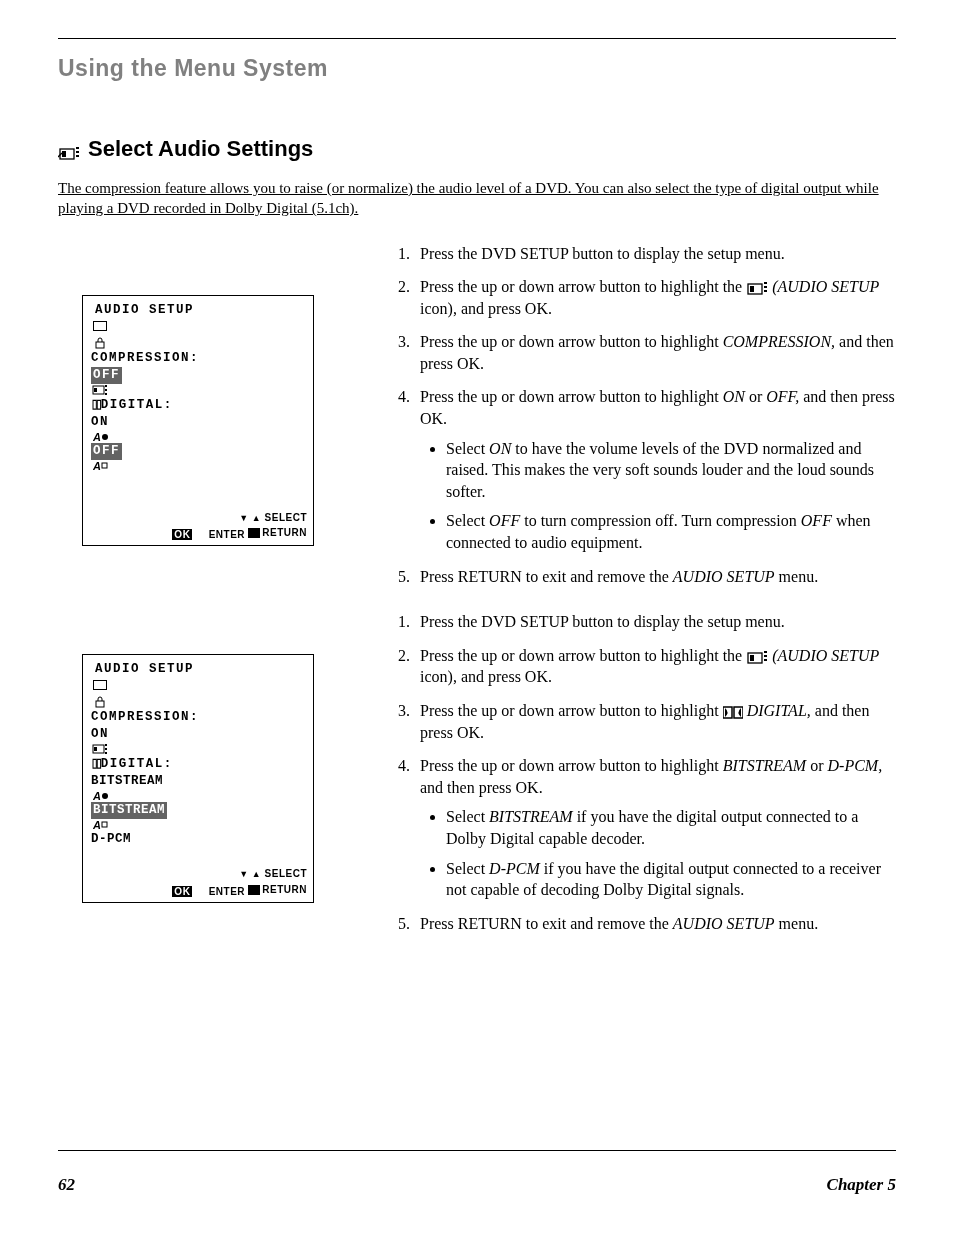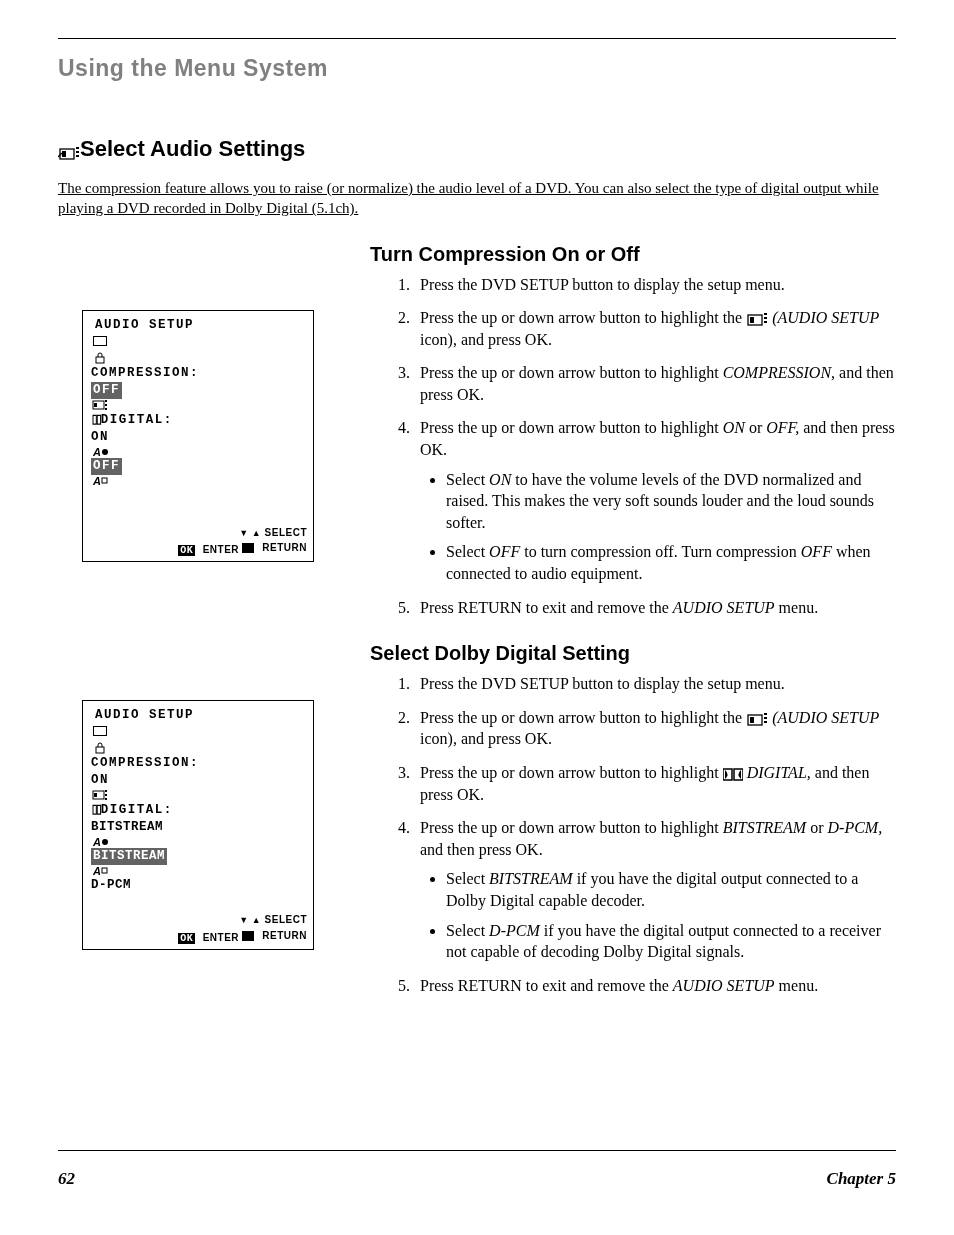--- a/index.html
+++ b/index.html
@@ -24,21 +24,21 @@
     letter-spacing: 0.5px;
     margin-bottom: 54px;
   }
   h2.section-head {
     font-family: Arial, Helvetica, sans-serif;
     font-weight: 700;
     font-size: 22px;
     margin-bottom: 16px;
     display: flex;
     align-items: center;
-    gap: 0;
+    gap: 8px;
   }
   p.intro {
     font-size: 15px;
     line-height: 1.35;
     margin-bottom: 24px;
     text-decoration: underline;
   }
   .two-col {
     display: flex;
     gap: 32px;
@@ -100,41 +100,41 @@
   .osd .footer {
     font-family: Arial, Helvetica, sans-serif;
     font-size: 10px;
     font-weight:700;
     letter-spacing:0.5px;
     text-align:right;
     margin-top: 34px;
   }
   .osd .footer .line1 { margin-bottom:2px; }
   .osd .footer .arrow { font-size:9px; }
-  .osd .footer .ok { background:#000; color:#fff; padding:0 2px; margin-right:4px;font-family:Liberation Mono, monospace;}
-  .osd .footer .ret { display:inline-flex; align-items:center; gap:8px;}
+  .osd .footer .ok { background:#000; color:#fff; padding:0 2px; margin-right:13px;}
+  .osd .footer .ret { display:inline-flex; align-items:center; gap:2px;}
   .osd .footer .ret-icon { width:12px; height:10px; background:#000; display:inline-block;}
 
   
   .mini-icon { width:16px; height:14px; display:inline-block; }
   .mi-box { border:1px solid #000; width:14px; height:10px; margin-top:2px;}
   .dolby-glyph {
     font-family: Arial, sans-serif;
     font-weight:900;
     letter-spacing:-2px;
     display:inline-block;
     transform: scaleX(0.85);
   }
   .inline-icon {
     display:inline-block; vertical-align:middle; width:22px; height:16px;
   }
 
   .page-footer {
     position: absolute;
-    bottom: 46px;
+    bottom: 40px;
     left: 58px; right: 58px;
     display:flex; justify-content:space-between;
     font-family: Georgia, serif;
     font-style: italic;
     font-weight: 700;
     font-size: 17px;
   }
   .footer-rule {
     position:absolute; bottom: 84px; left:58px; right:58px;
     border-top:1px solid #000;
@@ -215,21 +215,20 @@
       <div class="footer">
         <div class="line1"><span class="arrow">▼</span> <span class="arrow">▲</span> <span>SELECT</span></div>
         <div><span class="ok">OK</span> <span>ENTER</span> <span class="ret">
               <span class="ret-icon"></span>
               <span>RETURN</span>
             </span></div>
       </div>
     </div>
   </div>
   <div class="right">
-    <h3 class="sub-head">Turn Compression On or Off</h3>
     <ol class="steps">
       <li><span>Press the DVD SETUP button to display the setup menu.</span></li>
       <li>
         <span>Press the up or down arrow button to highlight the </span><span class="inline-icon"><svg viewBox="0 0 22 16">
               <rect x="2" y="4" width="14" height="10" fill="none" stroke="#000" stroke-width="1.3"></rect>
               <rect x="4" y="6" width="4" height="6" fill="#000"></rect>
               <rect x="18" y="2" width="3" height="2" fill="#000"></rect>
               <rect x="18" y="6" width="3" height="2" fill="#000"></rect>
               <rect x="18" y="10" width="3" height="2" fill="#000"></rect>
             </svg></span><span class="em"> (AUDIO SETUP</span><span> icon), and press OK.</span>
@@ -304,21 +303,20 @@
       <div class="footer" style="margin-top:20px;">
         <div class="line1"><span class="arrow">▼</span> <span class="arrow">▲</span> <span>SELECT</span></div>
         <div><span class="ok">OK</span> <span>ENTER</span> <span class="ret">
               <span class="ret-icon"></span>
               <span>RETURN</span>
             </span></div>
       </div>
     </div>
   </div>
   <div class="right">
-    <h3 class="sub-head">Select Dolby Digital Setting</h3>
     <ol class="steps">
       <li><span>Press the DVD SETUP button to display the setup menu.</span></li>
       <li>
         <span>Press the up or down arrow button to highlight the </span><span class="inline-icon"><svg viewBox="0 0 22 16">
               <rect x="2" y="4" width="14" height="10" fill="none" stroke="#000" stroke-width="1.3"></rect>
               <rect x="4" y="6" width="4" height="6" fill="#000"></rect>
               <rect x="18" y="2" width="3" height="2" fill="#000"></rect>
               <rect x="18" y="6" width="3" height="2" fill="#000"></rect>
               <rect x="18" y="10" width="3" height="2" fill="#000"></rect>
             </svg></span><span class="em"> (AUDIO SETUP</span><span> icon), and press OK.</span>

